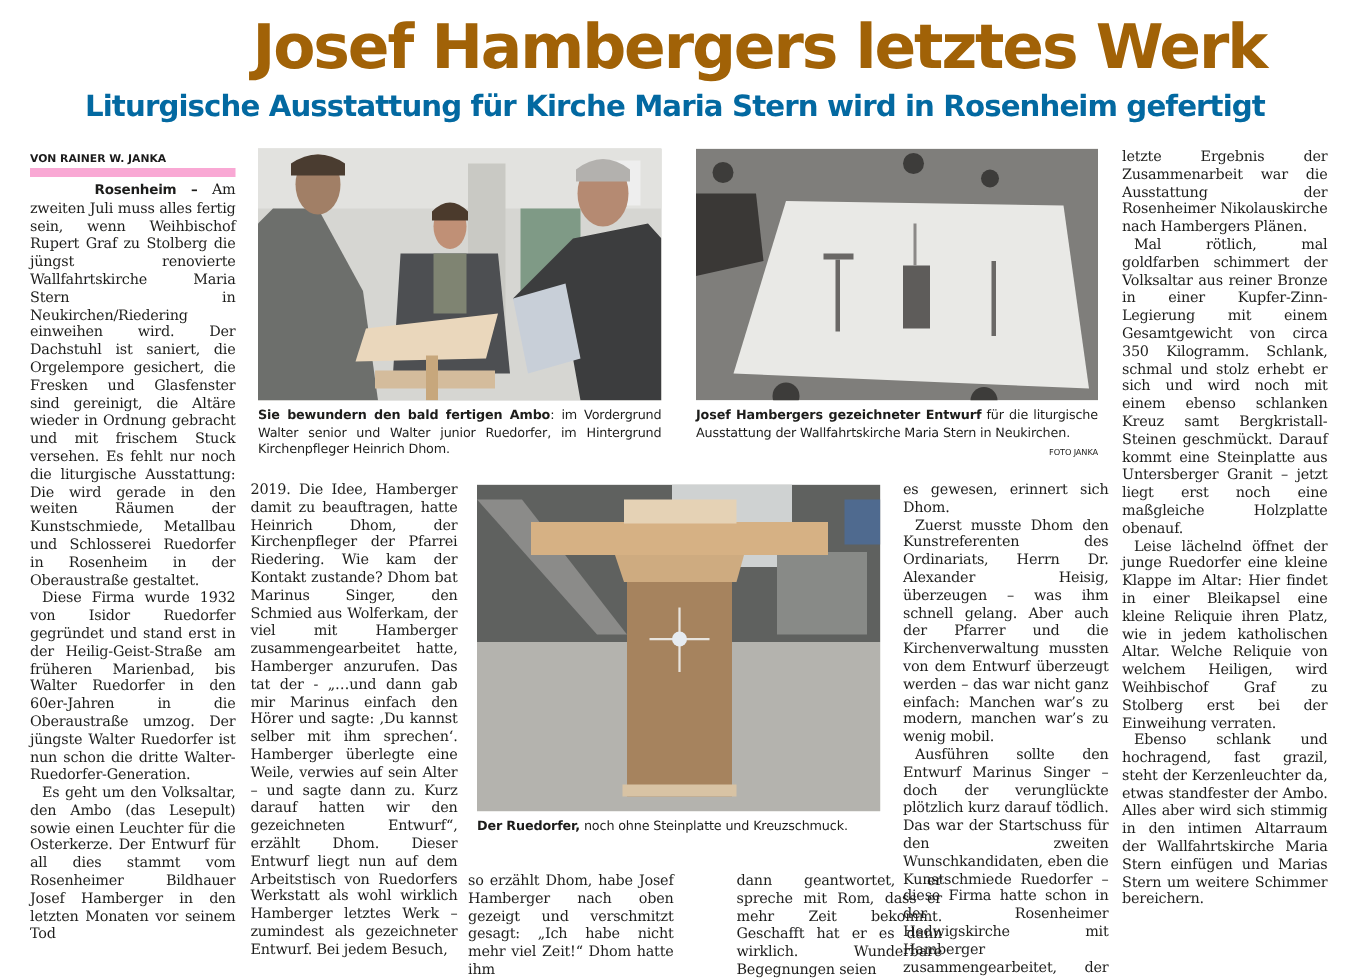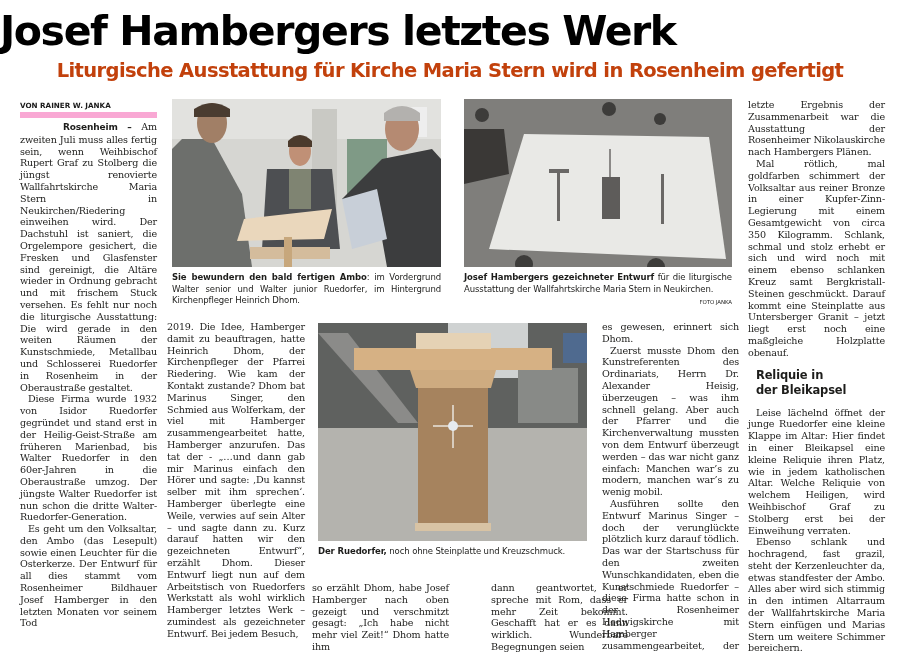--- a/index.html
+++ b/index.html
@@ -1,22 +1,22 @@
 <!DOCTYPE html>
 <html><head>
 <meta charset="utf-8">
 <style>
   * { box-sizing: border-box; margin: 0; padding: 0; }
   html, body { width: 900px; height: 652px; background: #fff; overflow: hidden; }
   body { position: relative; color: #1a1a1a; font-family: "DejaVu Serif", serif; }
 
-  .headline { position: absolute; left: 0; top: 6px; width: 844px; text-align: left;
-    font-family: "DejaVu Sans", sans-serif; font-weight: bold; font-size: 41px; letter-spacing: -1.4px; line-height: 50px; color: #000000; }
+  .headline { position: absolute; left: 0; top: 6px; width: 844px; text-align: right;
+    font-family: "DejaVu Sans", sans-serif; font-weight: bold; font-size: 41px; letter-spacing: -1.4px; line-height: 50px; color: #a16207; }
   .subhead { position: absolute; left: 0; top: 58px; width: 900px; text-align: center;
-    font-family: "DejaVu Sans", sans-serif; font-size: 19.5px; letter-spacing: -0.6px; line-height: 26px; color: #c2410c; }
+    font-family: "DejaVu Sans", sans-serif; font-size: 19.5px; letter-spacing: -0.6px; line-height: 26px; color: #0369a1; }
 
   .byline { position: absolute; left: 20px; top: 101px; width: 137px; font-family: "DejaVu Sans", sans-serif;
     font-weight: bold; font-size: 7.2px; letter-spacing: 0; border-bottom: 6px solid #f9a8d4; padding-bottom: 2px; }
 
   .col { position: absolute; font-size: 9.6px; line-height: 11.8px; text-align: justify; letter-spacing: -0.15px; color: #1d1d1b; }
   .col p { text-indent: 8px; }
   .col p.first { text-indent: 0; }
   .dateline { font-family: "DejaVu Sans", sans-serif; font-weight: bold; font-size: 9px; padding-left: 43px; }
   .subhd { font-family: "DejaVu Sans", sans-serif; font-weight: bold; font-size: 11.5px; line-height: 15px; margin: 9px 0 9px 8px; text-align: left; }
 
@@ -132,19 +132,15 @@
 
 <div class="col" style="left:602px; top:321px; width:137px;">
   <p class="first">es gewesen, erinnert sich Dhom.</p>
   <p>Zuerst musste Dhom den Kunstreferenten des Ordinariats, Herrn Dr. Alexander Heisig, überzeugen – was ihm schnell gelang. Aber auch der Pfarrer und die Kirchenverwaltung mussten von dem Entwurf überzeugt werden – das war nicht ganz einfach: Manchen war’s zu modern, manchen war’s zu wenig mobil.</p>
   <p>Ausführen sollte den Entwurf Marinus Singer – doch der verunglückte plötzlich kurz darauf tödlich. Das war der Startschuss für den zweiten Wunschkandidaten, eben die Kunstschmiede Ruedorfer – diese Firma hatte schon in der Rosenheimer Hedwigskirche mit Hamberger zusammengearbeitet, der damit seine Karriere begründet hat. Das</p>
 </div>
 
 <div class="col" style="left:748px; top:99px; width:137px;">
   <p class="first">letzte Ergebnis der Zusammenarbeit war die Ausstattung der Rosenheimer Nikolauskirche nach Hambergers Plänen.</p>
   <p>Mal rötlich, mal goldfarben schimmert der Volksaltar aus reiner Bronze in einer Kupfer-Zinn-Legierung mit einem Gesamtgewicht von circa 350 Kilogramm. Schlank, schmal und stolz erhebt er sich und wird noch mit einem ebenso schlanken Kreuz samt Bergkristall-Steinen geschmückt. Darauf kommt eine Steinplatte aus Untersberger Granit – jetzt liegt erst noch eine maßgleiche Holzplatte obenauf.</p>
-  <div class="subhd">
-    <div>Reliquie in</div>
-    <div>der Bleikapsel</div>
-  </div>
   <p>Leise lächelnd öffnet der junge Ruedorfer eine kleine Klappe im Altar: Hier findet in einer Bleikapsel eine kleine Reliquie ihren Platz, wie in jedem katholischen Altar. Welche Reliquie von welchem Heiligen, wird Weihbischof Graf zu Stolberg erst bei der Einweihung verraten.</p>
   <p>Ebenso schlank und hochragend, fast grazil, steht der Kerzenleuchter da, etwas standfester der Ambo. Alles aber wird sich stimmig in den intimen Altarraum der Wallfahrtskirche Maria Stern einfügen und Marias Stern um weitere Schimmer bereichern.</p>
 </div>
 
 </body></html>

